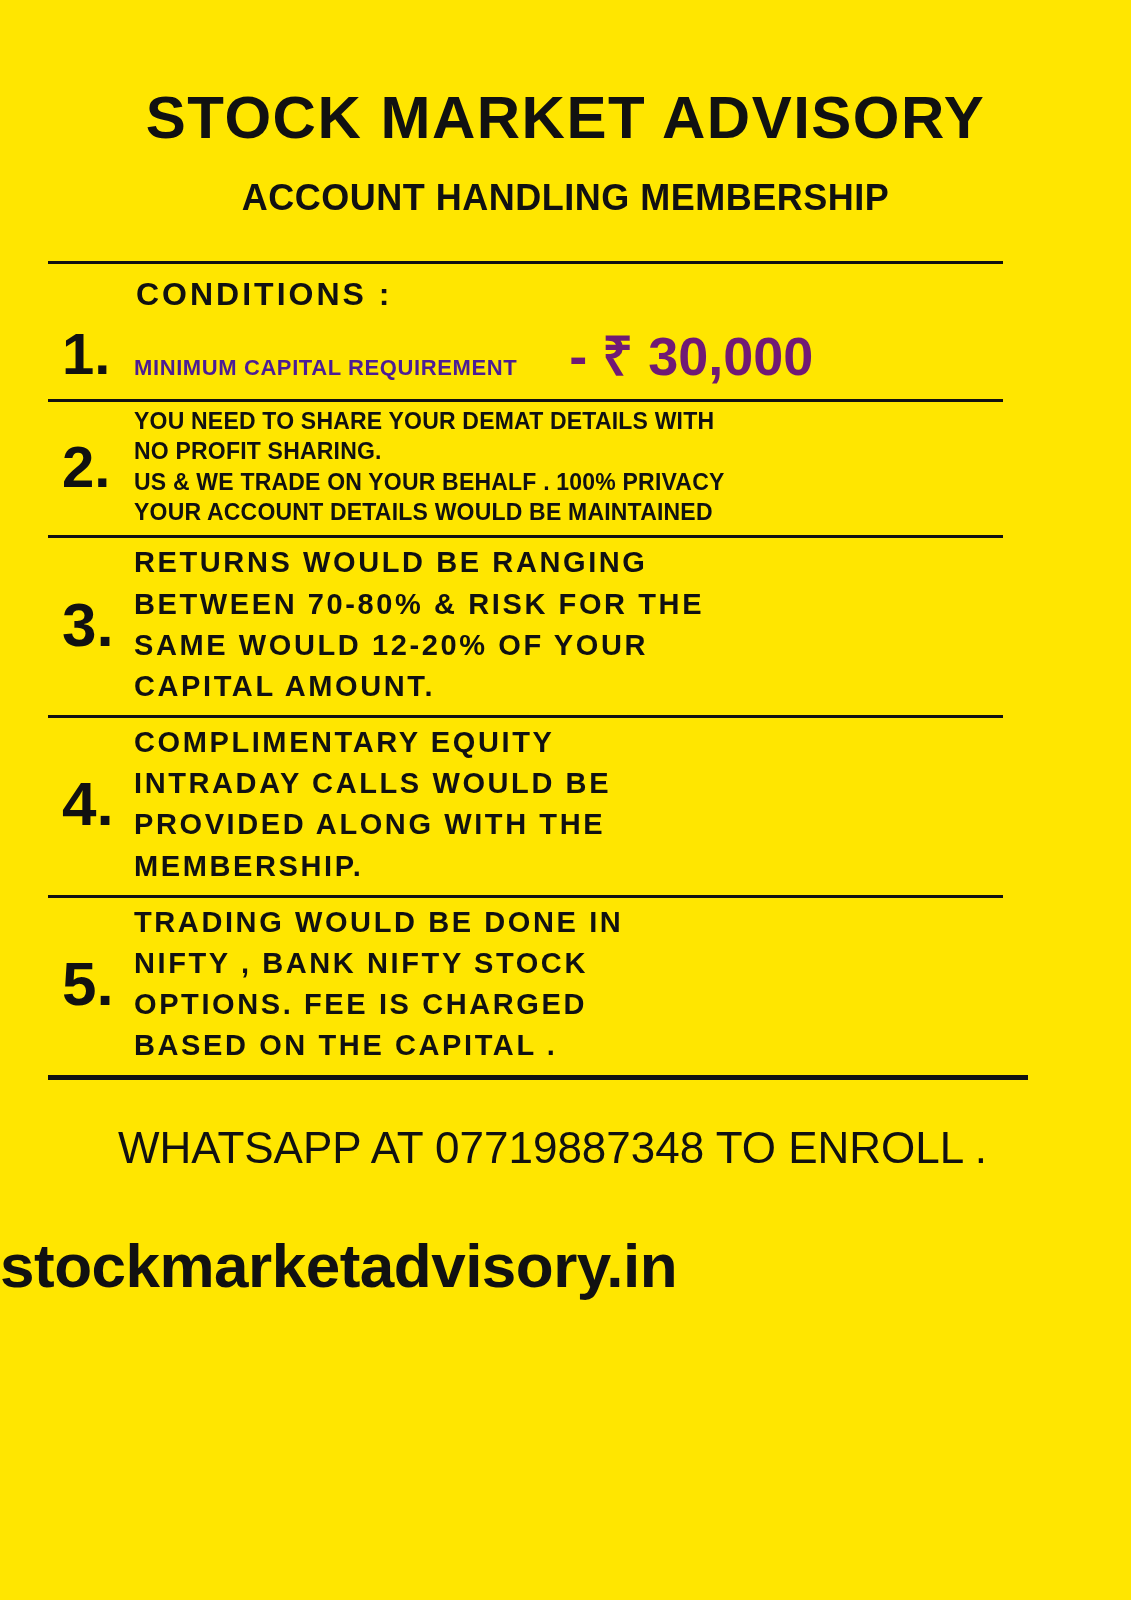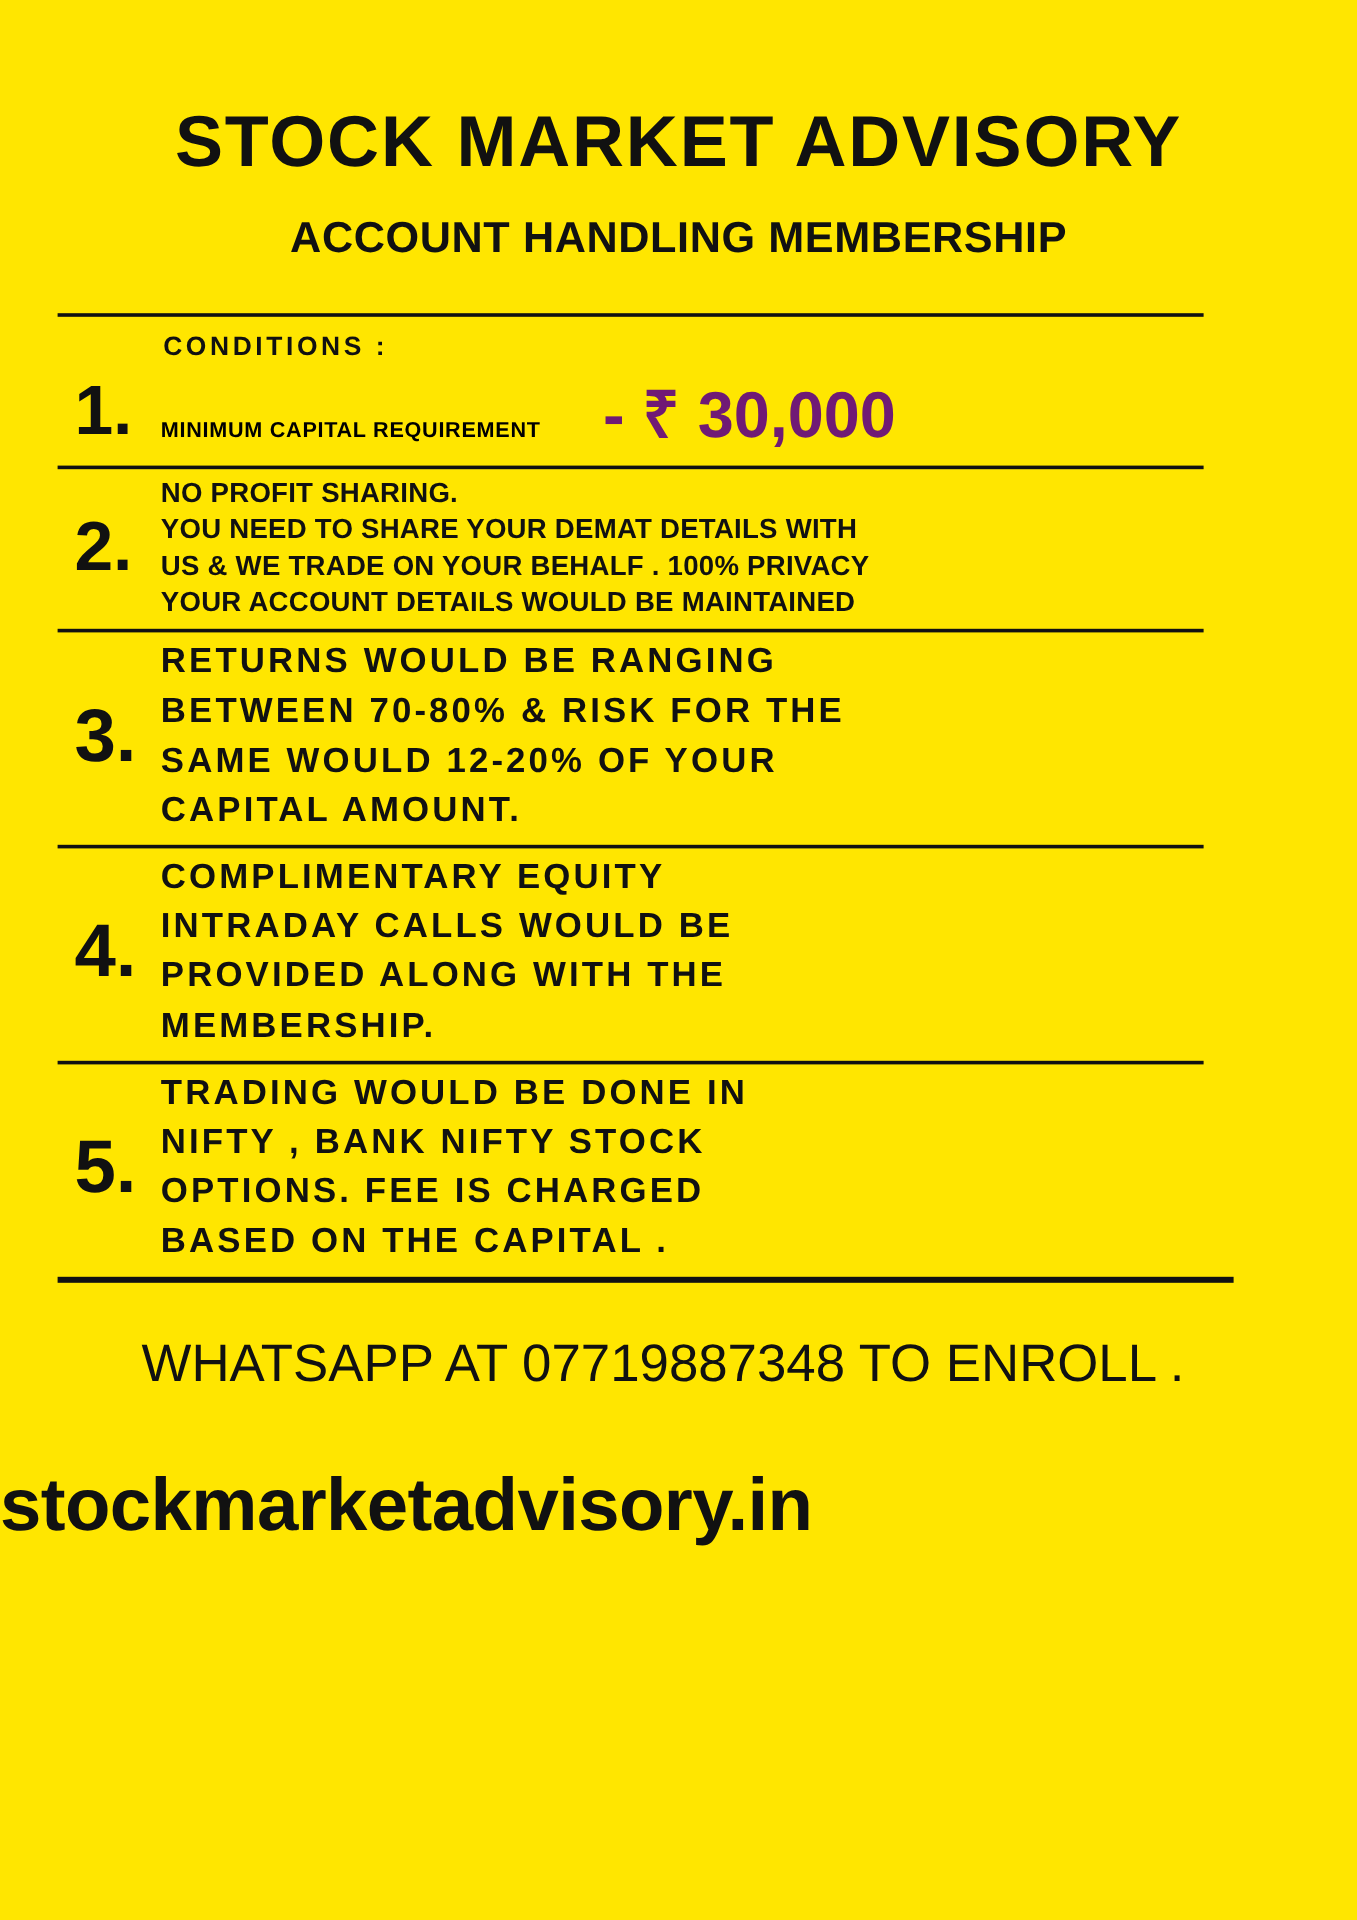--- a/index.html
+++ b/index.html
@@ -54,21 +54,21 @@
     border-top: 5px solid #111;
   }
   .hr.short {
     width: 955px;
   }
   .hr.wide {
     width: 980px;
   }
 
   .cond-label {
-    font-size: 22px;
+    font-size: 32px;
     font-weight: 700;
     letter-spacing: 3px;
     padding: 12px 0 0 88px;
     color: #111;
   }
 
   .row {
     display: flex;
     align-items: center;
     padding: 4px 0 8px 0;
@@ -87,24 +87,24 @@
   .row-body {
     flex: 1;
   }
 
   
   .r1 {
     display: flex;
     align-items: baseline;
   }
   .r1-text {
-    font-size: 18px;
+    font-size: 22px;
     font-weight: 700;
     letter-spacing: 0.6px;
-    color: #000000;
+    color: #4c1d95;
   }
   .r1-price {
     font-size: 54px;
     font-weight: 800;
     margin-left: 52px;
     letter-spacing: 0px;
     color: #701a75;
     white-space: nowrap;
   }
 
@@ -169,22 +169,22 @@
           <span class="r1-price">- ₹ 30,000</span>
         </div>
       </div>
     </div>
 
     <hr class="hr short">
 
     <div class="row">
       <div class="num">2.</div>
       <div class="row-body">
+        <div class="r2-line">YOU NEED TO SHARE YOUR DEMAT DETAILS WITH</div>
         <div class="r2-line">NO PROFIT SHARING.</div>
-        <div class="r2-line">YOU NEED TO SHARE YOUR DEMAT DETAILS WITH</div>
         <div class="r2-line">US &amp; WE TRADE ON YOUR BEHALF . 100% PRIVACY</div>
         <div class="r2-line">YOUR ACCOUNT DETAILS WOULD BE MAINTAINED</div>
       </div>
     </div>
 
     <hr class="hr short">
 
     <div class="row tall">
       <div class="num">3.</div>
       <div class="row-body">

